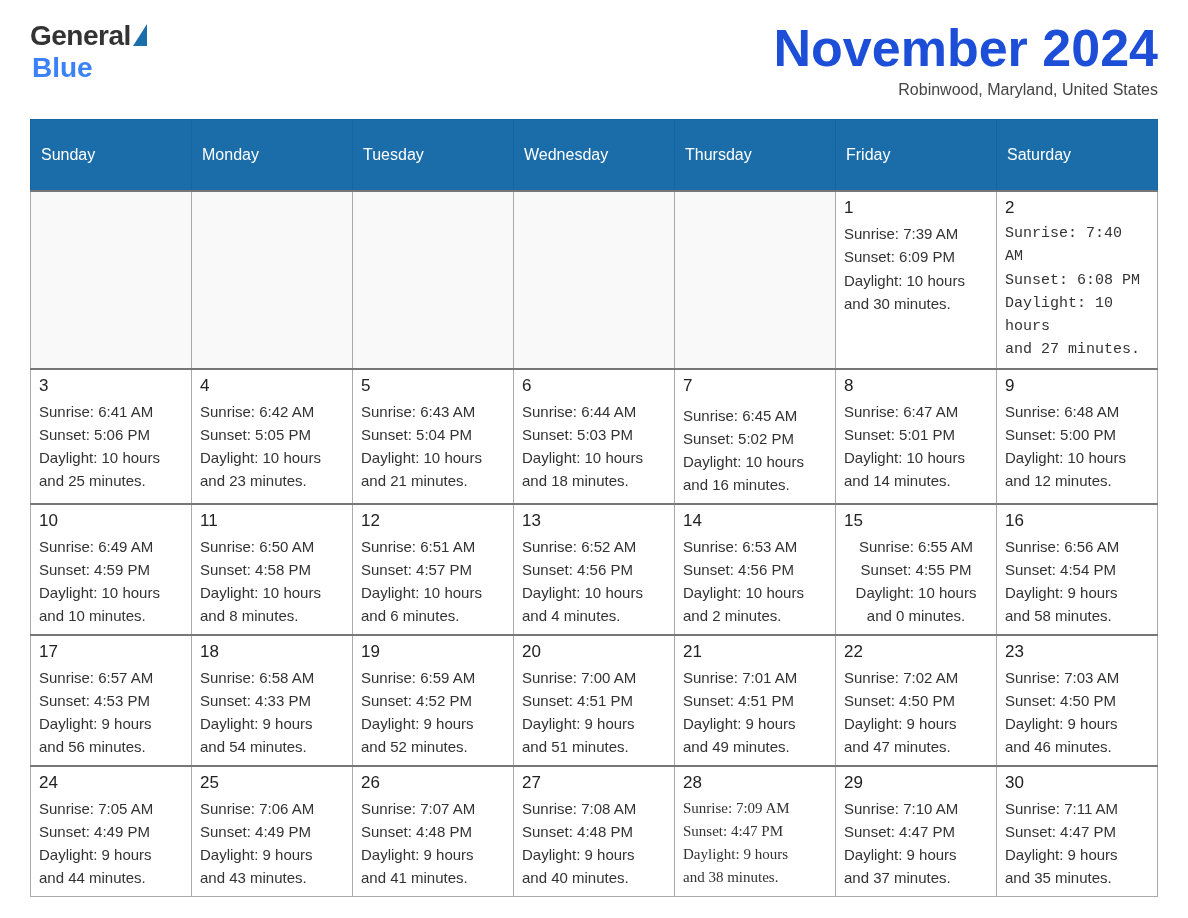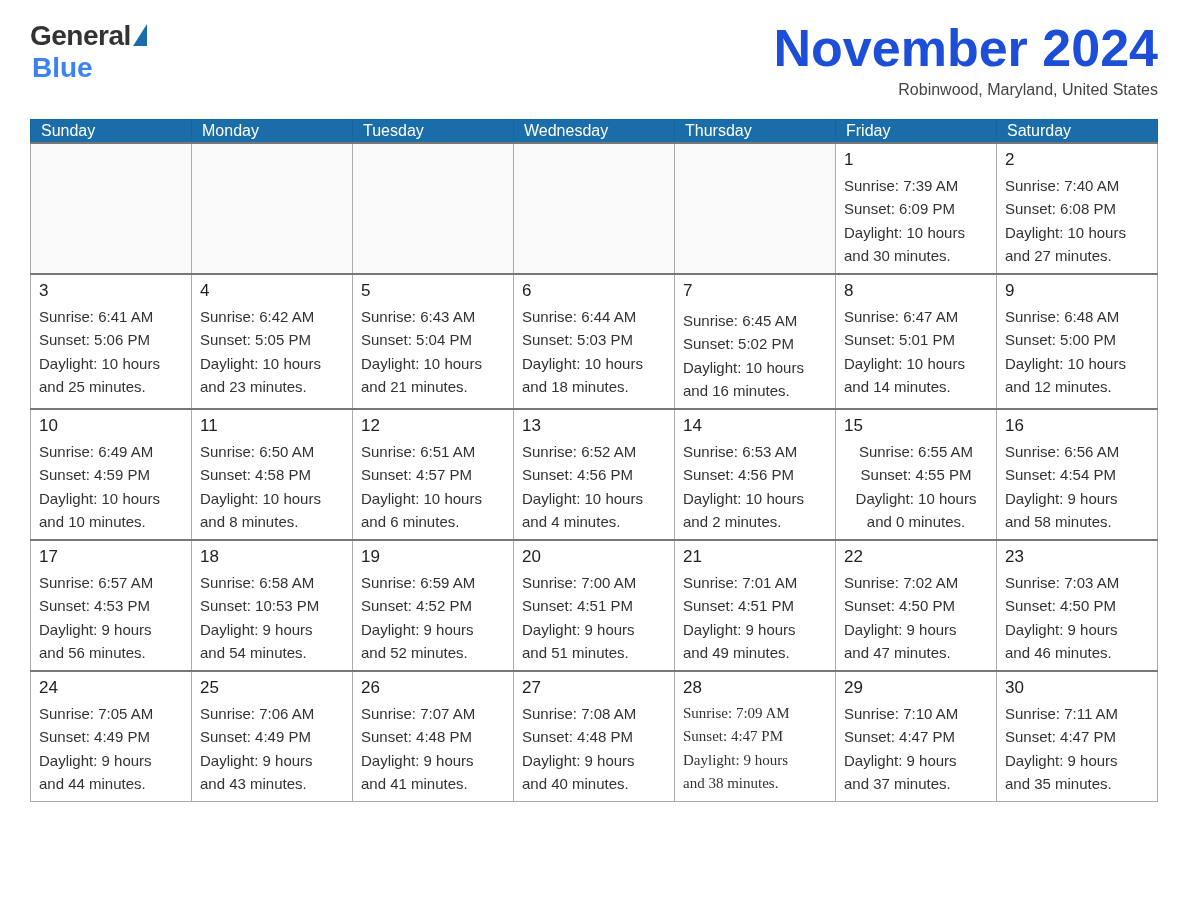--- a/index.html
+++ b/index.html
@@ -63,21 +63,21 @@
     .calendar-table {
       width: 100%;
       border-collapse: collapse;
       table-layout: fixed;
     }
     .calendar-table th {
       background-color: #1a6da8;
       color: #fff;
       font-size: 16px;
       font-weight: normal;
-      padding: 2px 10px;
+      padding: 26px 10px;
       text-align: left;
       border: 1px solid #1a6da8;
     }
     .calendar-table td {
       border: 1px solid #aaa;
       vertical-align: top;
       padding: 6px 8px;
       min-height: 90px;
       height: 120px;
     }
@@ -141,21 +141,21 @@
         <td class="empty-cell"></td>
         <td>
           <div class="day-number">1</div>
           <div class="day-info" style="white-space: pre-line;">Sunrise: 7:39 AM
 Sunset: 6:09 PM
 Daylight: 10 hours
 and 30 minutes.</div>
         </td>
         <td>
           <div class="day-number">2</div>
-          <div class="day-info" style="white-space: pre-line;">Sunrise: 7:40 AM
+          <div class="day-info" style="white-space: pre-line; font-family: Liberation Mono, monospace;">Sunrise: 7:40 AM
 Sunset: 6:08 PM
 Daylight: 10 hours
 and 27 minutes.</div>
         </td>
       </tr>
       <tr>
         <td>
           <div class="day-number">3</div>
           <div class="day-info" style="white-space: pre-line;">Sunrise: 6:41 AM
 Sunset: 5:06 PM
@@ -260,21 +260,21 @@
         <td>
           <div class="day-number">17</div>
           <div class="day-info" style="white-space: pre-line;">Sunrise: 6:57 AM
 Sunset: 4:53 PM
 Daylight: 9 hours
 and 56 minutes.</div>
         </td>
         <td>
           <div class="day-number">18</div>
           <div class="day-info" style="white-space: pre-line;">Sunrise: 6:58 AM
-Sunset: 10:53 PM
+Sunset: 4:33 PM
 Daylight: 9 hours
 and 54 minutes.</div>
         </td>
         <td>
           <div class="day-number">19</div>
           <div class="day-info" style="white-space: pre-line;">Sunrise: 6:59 AM
 Sunset: 4:52 PM
 Daylight: 9 hours
 and 52 minutes.</div>
         </td>

